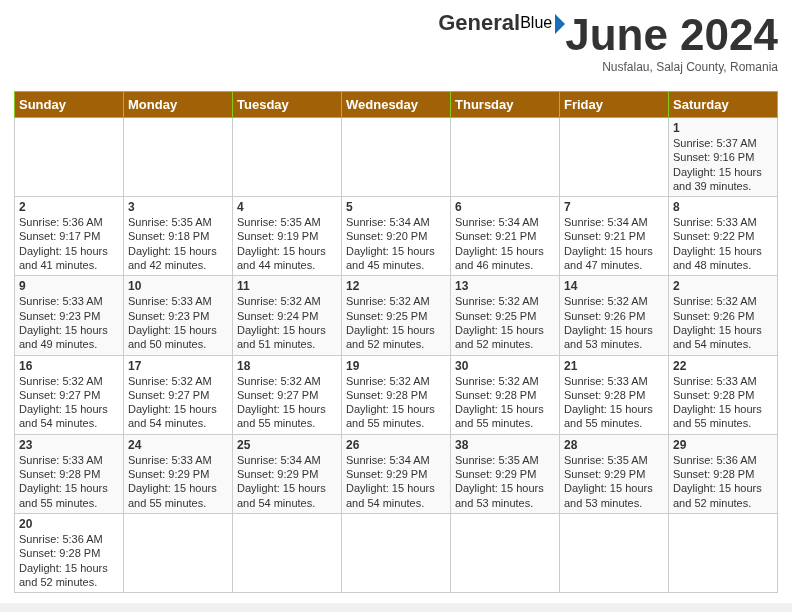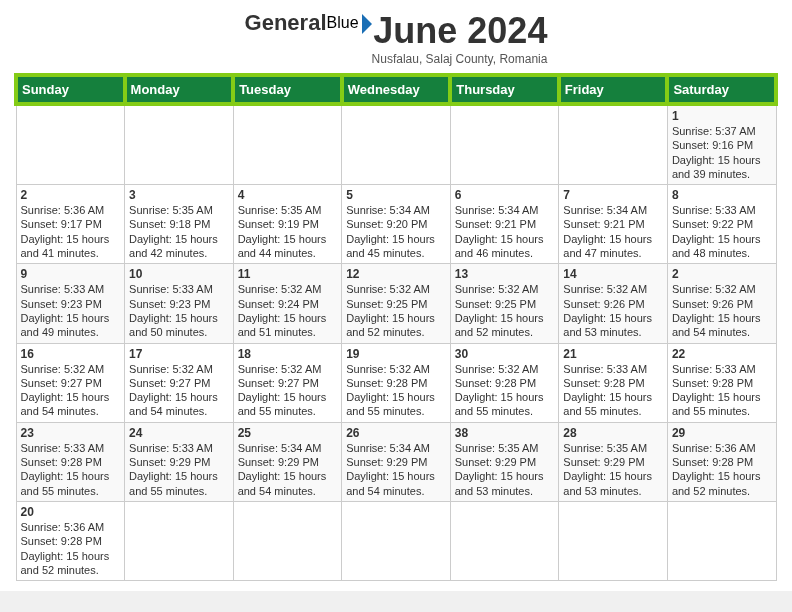--- a/index.html
+++ b/index.html
@@ -10,23 +10,23 @@
       height: 612px;
       overflow: hidden;
     }
     .page {
       width: 792px;
       background: #fff;
       padding: 10px 14px 10px 14px;
     }
     .header {
       display: flex;
-      justify-content: center;
+      justify-content: flex-end;
       align-items: flex-start;
-      margin-bottom: 7px;
+      margin-bottom: 17px;
     }
     .logo {
       display: flex;
       flex-direction: column;
       align-items: flex-start;
     }
     .logo-text {
       display: flex;
       align-items: center;
       gap: 0;
@@ -47,41 +47,41 @@
       border-left: 10px solid #1a6eb5;
       border-top: 10px solid transparent;
       border-bottom: 10px solid transparent;
       margin-left: 3px;
       margin-top: 2px;
     }
     .title-section {
       text-align: right;
     }
     .main-title {
-      font-size: 36px;
+      font-size: 44px;
       font-weight: bold;
       color: #333;
     }
     .subtitle {
       font-size: 12px;
       color: #555;
     }
     .calendar {
       width: 100%;
       border-collapse: collapse;
       border: 1px solid #ccc;
     }
     .calendar thead th {
-      background: #15803d;
+      background: #a16207;
       color: #fff;
       font-size: 13px;
       font-weight: bold;
       padding: 5px 4px;
       text-align: left;
-      border: 4px solid #84cc16;
+      border: 1px solid #84cc16;
     }
     .calendar tbody td {
       vertical-align: top;
       border: 1px solid #ccc;
       padding: 3px 4px;
       width: calc(100% / 7);
       min-height: 70px;
       background: #fff;
       font-size: 10px;
       color: #333;

